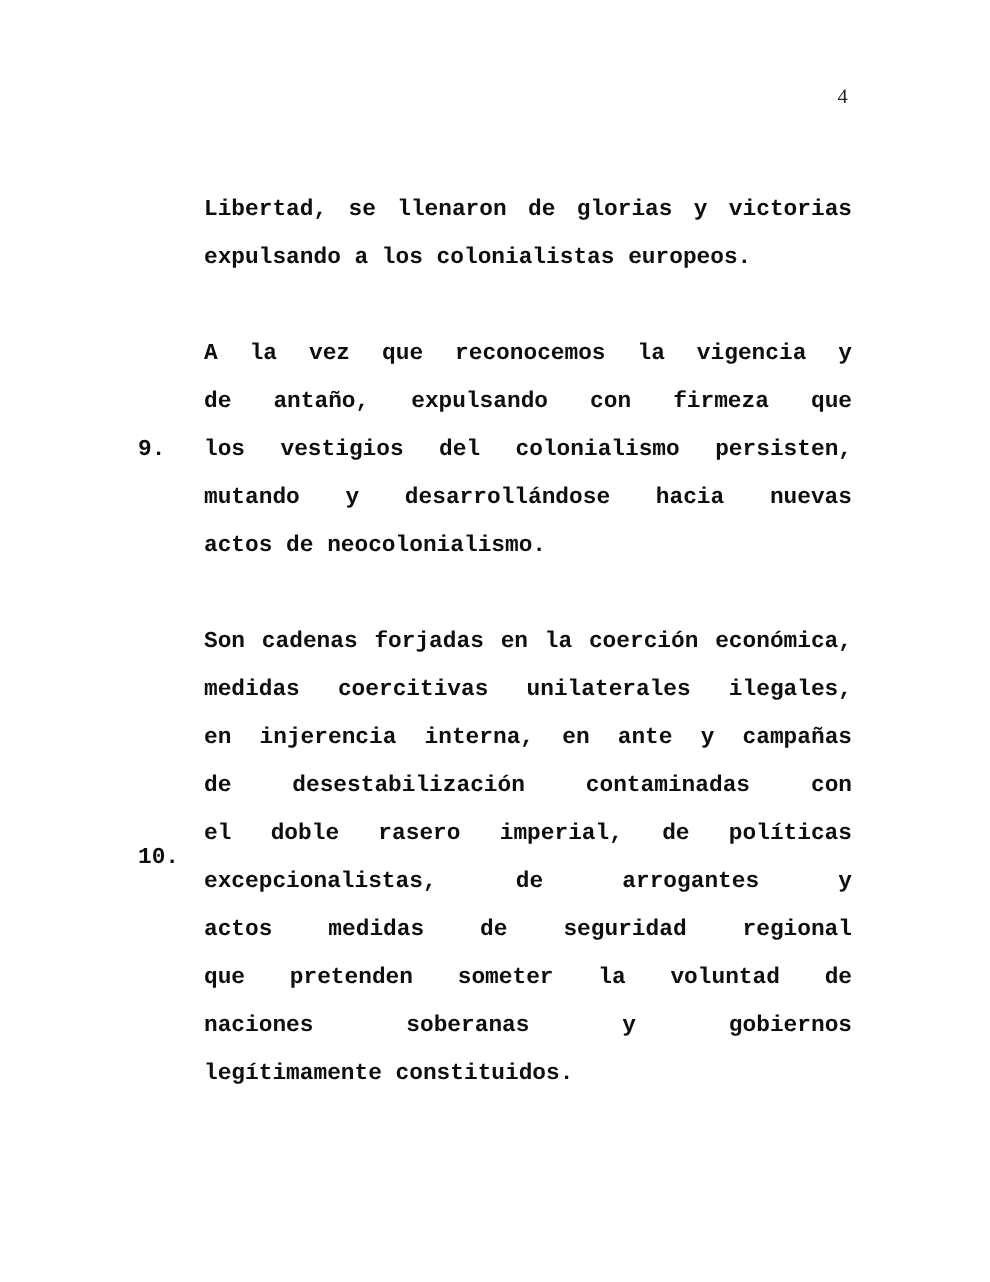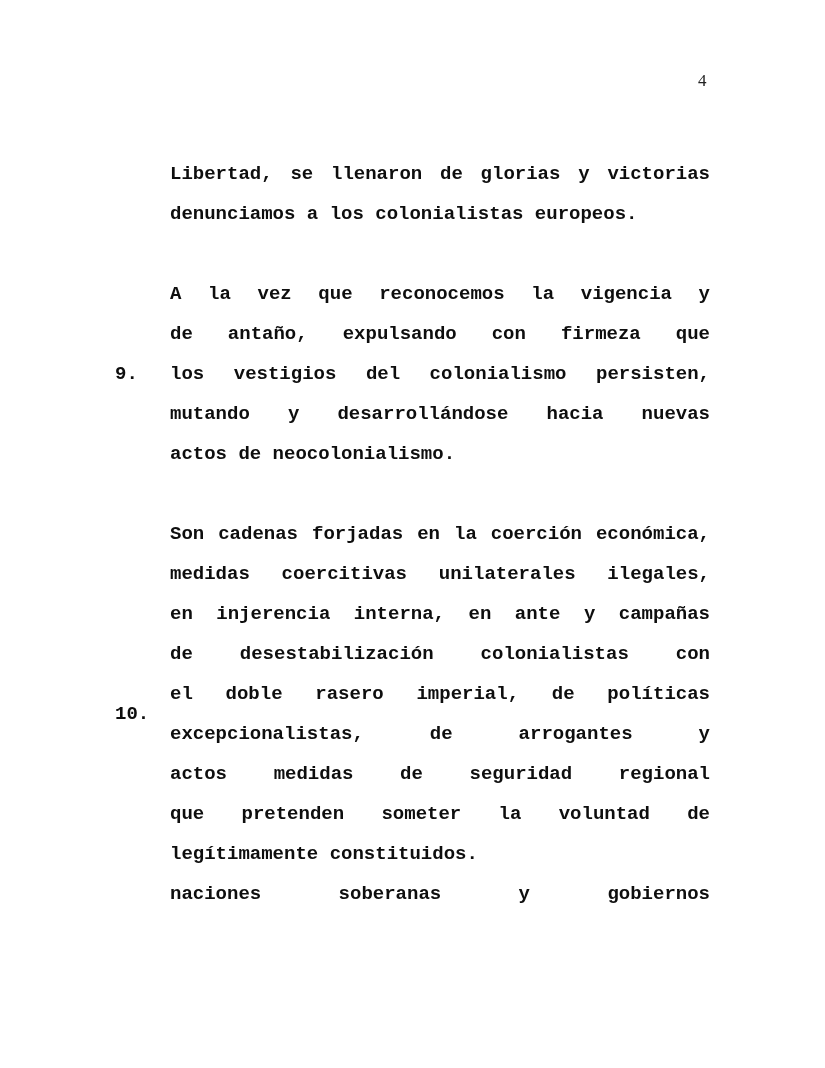--- a/index.html
+++ b/index.html
@@ -69,45 +69,45 @@
 <div class="page">
 
   <div class="page-number">4</div>
 
   <div class="content">
 
     <div class="para">
       <div class="marker"></div>
       <div class="lines">
         <div class="line just">Libertad, se llenaron de glorias y victorias</div>
-        <div class="line last">denunciamos a los colonialistas europeos.</div>
+        <div class="line last">expulsando a los colonialistas europeos.</div>
       </div>
     </div>
 
     <div class="para">
       <div class="marker">9.</div>
       <div class="lines">
         <div class="line just">A la vez que reconocemos la vigencia y</div>
         <div class="line just">de antaño, expulsando con firmeza que</div>
         <div class="line just">los vestigios del colonialismo persisten,</div>
         <div class="line just">mutando y desarrollándose hacia nuevas</div>
         <div class="line last">actos de neocolonialismo.</div>
       </div>
     </div>
 
     <div class="para">
       <div class="marker">10.</div>
       <div class="lines">
         <div class="line just">Son cadenas forjadas en la coerción económica,</div>
         <div class="line just">medidas coercitivas unilaterales ilegales,</div>
         <div class="line just">en injerencia interna, en ante y campañas</div>
-        <div class="line just">de desestabilización colonialistas con</div>
+        <div class="line just">de desestabilización contaminadas con</div>
         <div class="line just">el doble rasero imperial, de políticas</div>
         <div class="line just">excepcionalistas, de arrogantes y</div>
         <div class="line just">actos medidas de seguridad regional</div>
         <div class="line just">que pretenden someter la voluntad de</div>
+        <div class="line just">naciones soberanas y gobiernos</div>
         <div class="line last">legítimamente constituidos.</div>
-        <div class="line just">naciones soberanas y gobiernos</div>
       </div>
     </div>
 
   </div>
 </div>
 
 </body></html>

